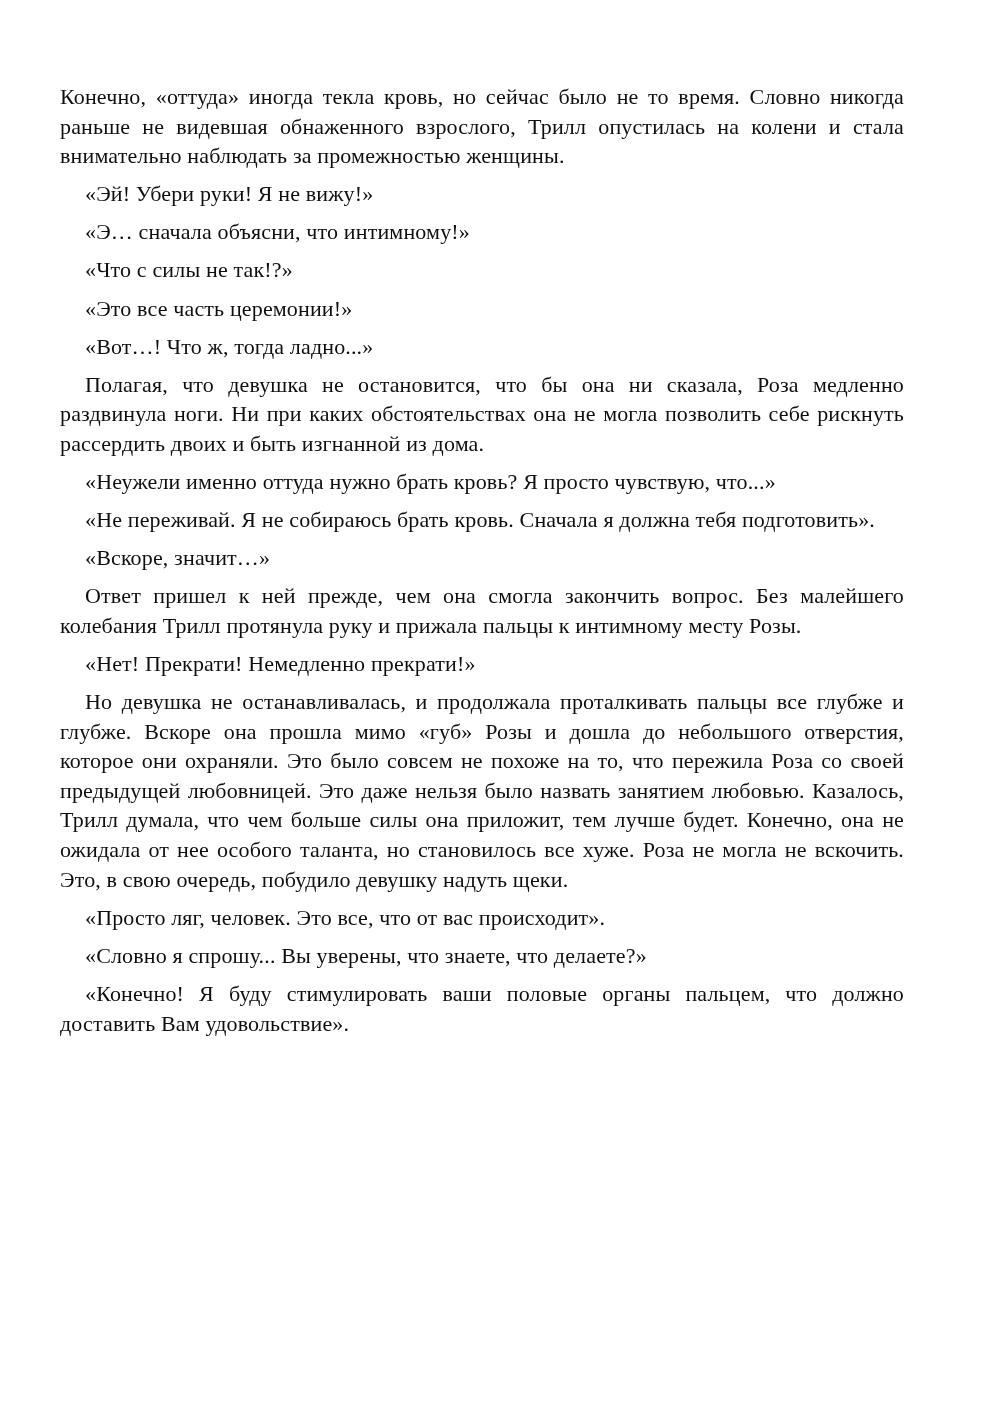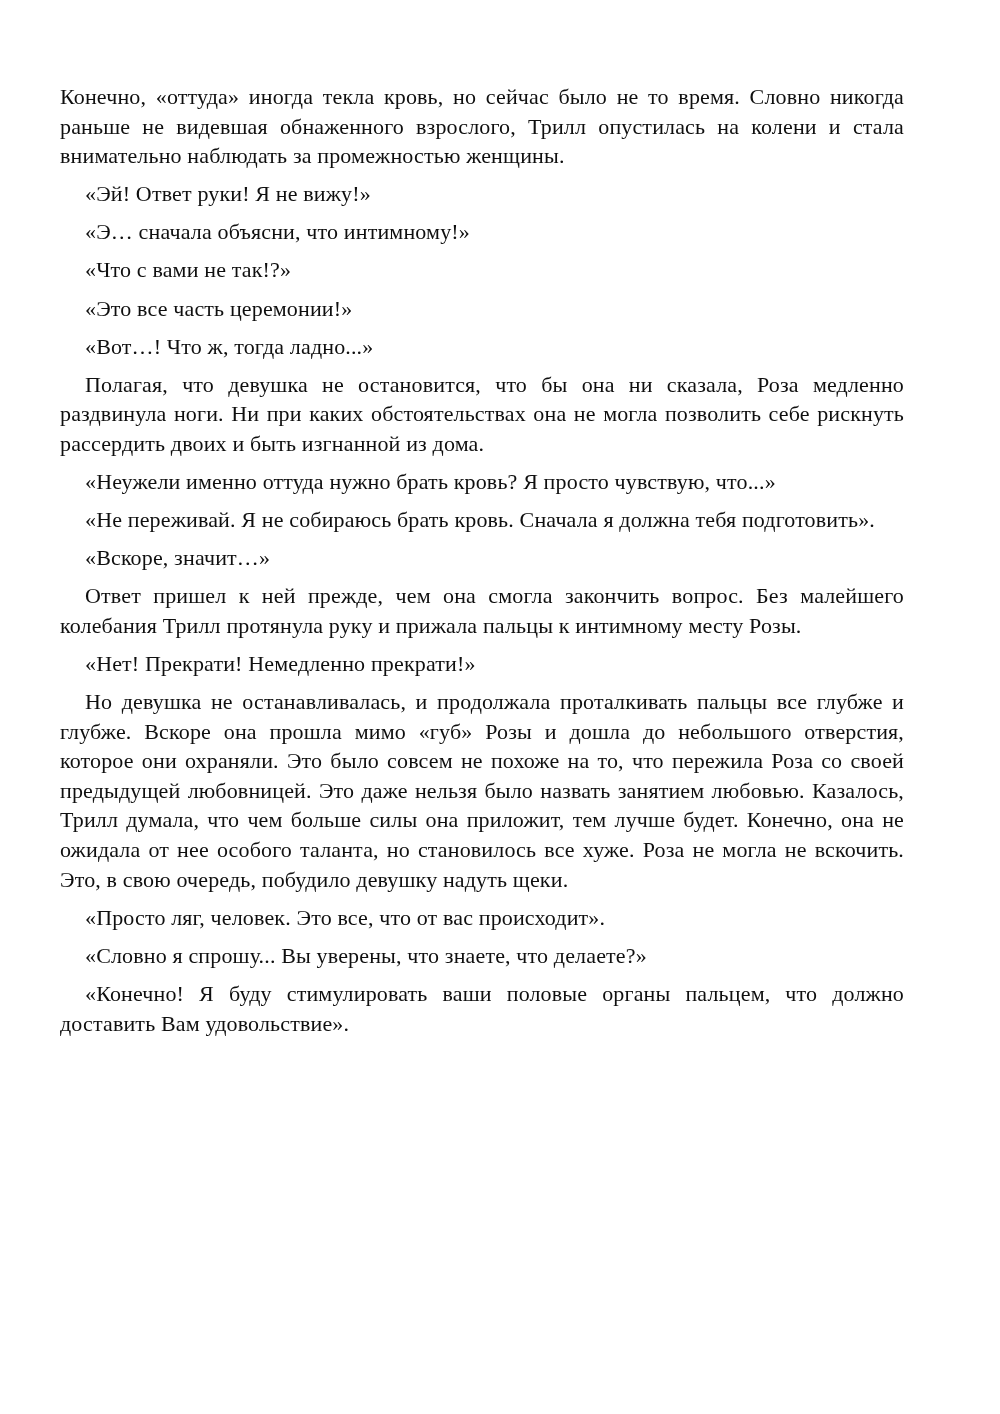--- a/index.html
+++ b/index.html
@@ -44,23 +44,23 @@
     line-height: 30px;
     color: #ef4444;
   }
 </style>
 </head>
 <body>
 
 <div class="page">
   <div class="text-block">
     <p class="para">Конечно, «оттуда» иногда текла кровь, но сейчас было не то время. Словно никогда раньше не видевшая обнаженного взрослого, Трилл опустилась на колени и стала внимательно наблюдать за промежностью женщины.</p>
-    <p class="para indent">«Эй! Ответ руки! Я не вижу!»</p>
+    <p class="para indent">«Эй! Убери руки! Я не вижу!»</p>
     <p class="para indent">«Э… сначала объясни, что интимному!»</p>
-    <p class="para indent">«Что с вами не так!?»</p>
+    <p class="para indent">«Что с силы не так!?»</p>
     <p class="para indent">«Это все часть церемонии!»</p>
     <p class="para indent">«Вот…! Что ж, тогда ладно...»</p>
     <p class="para indent">Полагая, что девушка не остановится, что бы она ни сказала, Роза медленно раздвинула ноги. Ни при каких обстоятельствах она не могла позволить себе рискнуть рассердить двоих и быть изгнанной из дома.</p>
     <p class="para indent">«Неужели именно оттуда нужно брать кровь? Я просто чувствую, что...»</p>
     <p class="para indent">«Не переживай. Я не собираюсь брать кровь. Сначала я должна тебя подготовить».</p>
     <p class="para indent">«Вскоре, значит…»</p>
     <p class="para indent">Ответ пришел к ней прежде, чем она смогла закончить вопрос. Без малейшего колебания Трилл протянула руку и прижала пальцы к интимному месту Розы.</p>
     <p class="para indent">«Нет! Прекрати! Немедленно прекрати!»</p>
     <p class="para indent">Но девушка не останавливалась, и продолжала проталкивать пальцы все глубже и глубже. Вскоре она прошла мимо «губ» Розы и дошла до небольшого отверстия, которое они охраняли. Это было совсем не похоже на то, что пережила Роза со своей предыдущей любовницей. Это даже нельзя было назвать занятием любовью. Казалось, Трилл думала, что чем больше силы она приложит, тем лучше будет. Конечно, она не ожидала от нее особого таланта, но становилось все хуже. Роза не могла не вскочить. Это, в свою очередь, побудило девушку надуть щеки.</p>
     <p class="para indent">«Просто ляг, человек. Это все, что от вас происходит».</p>

